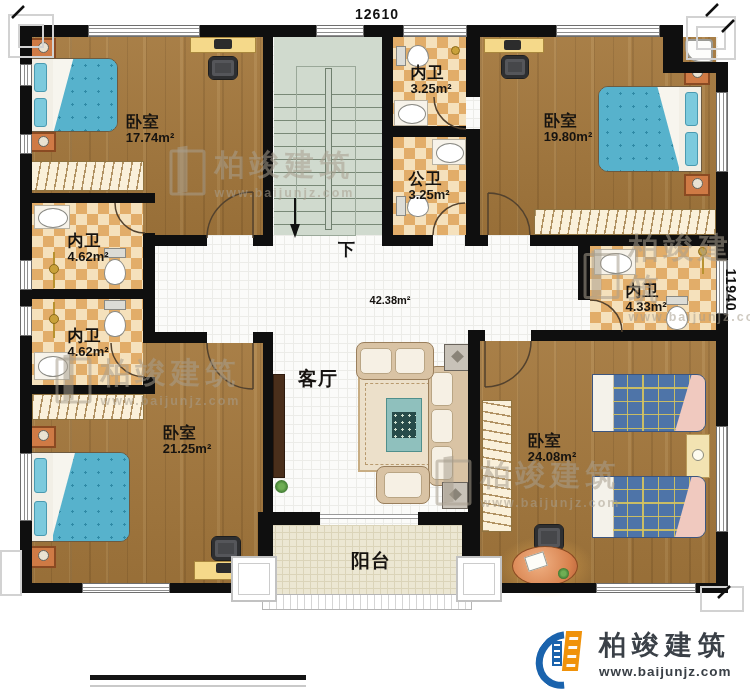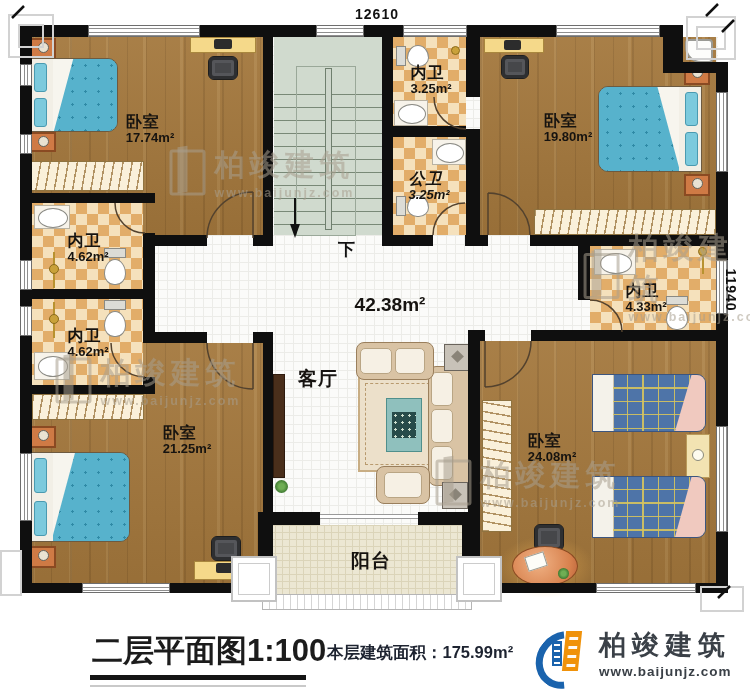--- a/index.html
+++ b/index.html
@@ -307,38 +307,38 @@
     <div class="ar">17.74m²</div>
   </div>
   <div class="rlabel" style="left:431px;top:64px;">
     <div class="nm">内卫</div>
     <div class="ar">3.25m²</div>
   </div>
   <div class="rlabel" style="left:568px;top:112px;">
     <div class="nm">卧室</div>
     <div class="ar">19.80m²</div>
   </div>
-  <div class="rlabel" style="left:429px;top:170px;font-style:italic;">
+  <div class="rlabel" style="left:429px;top:170px;">
     <div class="nm">公卫</div>
     <div class="ar">3.25m²</div>
   </div>
   <div class="rlabel" style="left:88px;top:232px;">
     <div class="nm">内卫</div>
     <div class="ar">4.62m²</div>
   </div>
   <div class="rlabel" style="left:88px;top:327px;">
     <div class="nm">内卫</div>
     <div class="ar">4.62m²</div>
   </div>
   <div class="rlabel" style="left:646px;top:282px;">
     <div class="nm">内卫</div>
     <div class="ar">4.33m²</div>
   </div>
   <div class="rlabel" style="left:390px;top:294px;">
-    <div class="ar" style="font-size:19px;">42.38m²</div>
+    <div class="ar" style="font-size:11px;">42.38m²</div>
   </div>
   <div class="rlabel big" style="left:318px;top:368px;">
     <div class="nm">客厅</div>
   </div>
   <div class="rlabel" style="left:187px;top:424px;">
     <div class="nm">卧室</div>
     <div class="ar">21.25m²</div>
   </div>
   <div class="rlabel" style="left:552px;top:432px;">
     <div class="nm">卧室</div>
@@ -376,25 +376,23 @@
   <div class="wm" style="left:676px;top:276px;">
     <div class="wmic"></div>
     <div>
       <div class="cn">柏竣建筑</div>
       <div class="en">www.baijunjz.com</div>
     </div>
   </div>
 </div>
 
 <div id="caption">
-  <div class="captitle">二层平面图1:100</div>
   <div class="capline1"></div>
   <div class="capline2"></div>
   <div class="capmeta">
-    <div>本层建筑面积：175.99m²</div>
   </div>
   <div class="logo">
     <div class="logoic">
       <div class="swoosh"></div>
       <div class="bldb"></div>
       <div class="bldo"></div>
     </div>
     <div>
       <div class="logocn">柏竣建筑</div>
       <div class="logoen">www.baijunjz.com</div>

